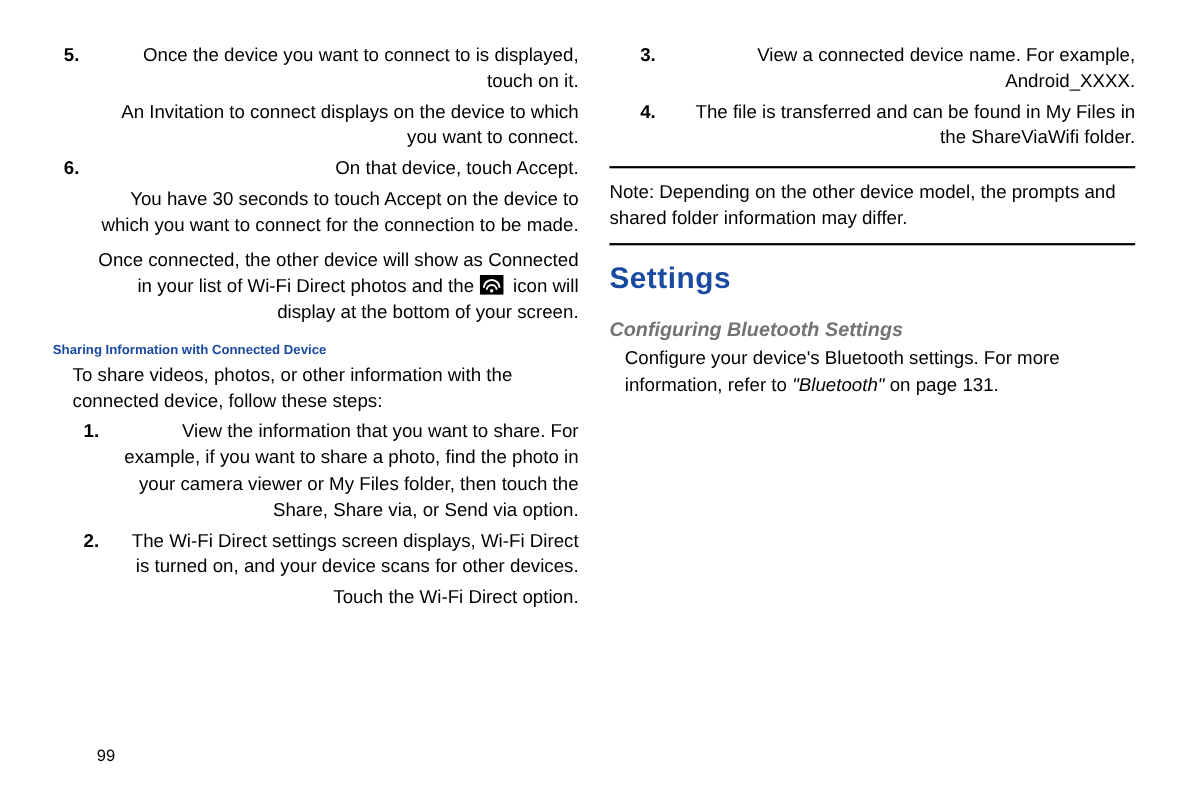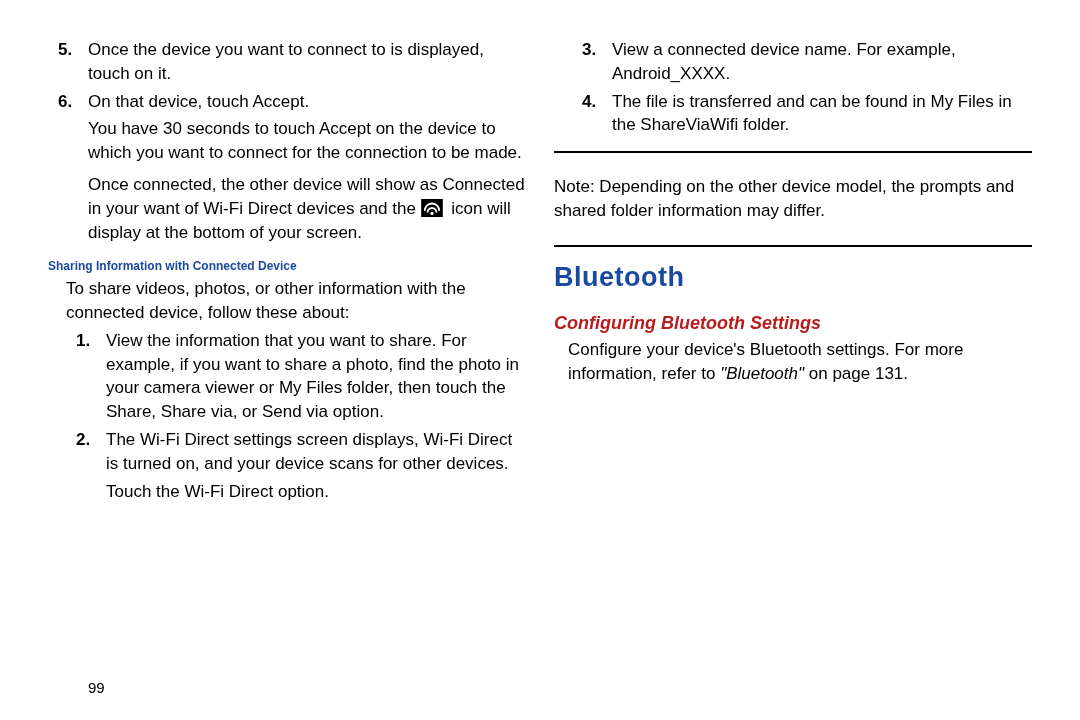--- a/index.html
+++ b/index.html
@@ -32,48 +32,48 @@
   ol.num > li {
     position: relative;
     margin: 0 0 4px 0;
   }
   ol.num > li .marker {
     position: absolute;
     left: -30px;
     top: 0;
     font-weight: bold;
   }
-  .para { margin: 0 0 4px 0; }
+  .para { margin: 0 0 4px 0; text-align: right; }
   .sub-heading {
     color: #1a4aa0;
     font-weight: bold;
     font-size: 12px;
     margin: 14px 0 2px 0;
   }
   .intro { margin: 0 0 4px 18px; }
   .section-heading {
     color: #1a4aa0;
     font-weight: 900;
     font-size: 27px;
     margin: 12px 0 2px 0;
     letter-spacing: 0.5px;
   }
   .body { margin: 0 0 10px 14px; }
   .body2 { margin: 0 0 10px 14px; }
   .sub-heading-it {
-    color: #b91c1c;
+    color: #737373;
     font-weight: bold;
     font-style: italic;
     font-size: 18px;
     margin: 14px 0 2px 0;
   }
   .note-wrap {
     border-top: 2px solid #000;
     border-bottom: 2px solid #000;
-    padding: 22px 0;
+    padding: 10px 0;
     margin: 14px 0 0 0;
   }
   .note-inner { margin-left: 0; }
   .ref-italic { font-style: italic; }
   b { font-weight: normal; }
   .pagenum {
     position: absolute;
     bottom: 22px;
     left: 88px;
     font-size: 15px;
@@ -91,46 +91,47 @@
 <body>
 
 <div class="relwrap">
 <div class="page">
 
   <div class="col left">
     <ol class="num">
       <li>
         <span class="marker">5.</span>
         <div class="para">Once the device you want to connect to is displayed, touch on it.</div>
+        <div class="para">An Invitation to connect displays on the device to which you want to connect.</div>
       </li>
       <li>
         <span class="marker">6.</span>
         <div class="para">
           <span>On that device, touch </span><b>Accept</b><span>.</span>
         </div>
         <div class="para">
           <span>You have 30 seconds to touch </span><b>Accept</b><span> on the device to which you want to connect for the connection to be made.</span>
         </div>
         <div class="para" style="margin-top:8px">
-          <span>Once connected, the other device will show as </span><b>Connected</b><span> in your want of Wi-Fi Direct devices and the </span>
+          <span>Once connected, the other device will show as </span><b>Connected</b><span> in your list of Wi-Fi Direct photos and the </span>
           <span class="wifi-icon">
             <svg viewBox="0 0 24 20" width="22" height="18">
               <rect x="0" y="0" width="24" height="20" fill="#000"></rect>
               <path d="M4 13 A8 8 0 0 1 20 13" stroke="#fff" stroke-width="2" fill="none"></path>
               <path d="M7 15 A5 5 0 0 1 17 15" stroke="#fff" stroke-width="2" fill="none"></path>
               <circle cx="12" cy="16" r="1.8" fill="#fff"></circle>
             </svg>
           </span>
           <span> icon will display at the bottom of your screen.</span>
         </div>
       </li>
     </ol>
 
     <div class="sub-heading">Sharing Information with Connected Device</div>
-    <div class="intro">To share videos, photos, or other information with the connected device, follow these about:</div>
+    <div class="intro">To share videos, photos, or other information with the connected device, follow these steps:</div>
 
     <ol class="num" style="padding-left:58px">
       <li>
         <span class="marker">1.</span>
         <div class="para">
           <span>View the information that you want to share. For example, if you want to share a photo, find the photo in your camera viewer or </span><b>My Files</b><span> folder, then touch the </span><b>Share, Share via,</b><span> or </span><b>Send via</b><span> option.</span>
         </div>
       </li>
       <li>
         <span class="marker">2.</span>
@@ -155,21 +156,21 @@
         </div>
       </li>
     </ol>
 
     <div class="note-wrap">
       <div class="note-inner">
         <b>Note:</b><span> Depending on the other device model, the prompts and shared folder information may differ.</span>
       </div>
     </div>
 
-    <div class="section-heading">Bluetooth</div>
+    <div class="section-heading">Settings</div>
 
     <div class="sub-heading-it">Configuring Bluetooth Settings</div>
     <div class="body">
       <span>Configure your device's Bluetooth settings. For more information, refer to </span><span class="ref-italic">"Bluetooth"</span><span> on page 131.</span>
     </div>
   </div>
 
 </div>
 <div class="pagenum">99</div>
 </div>

